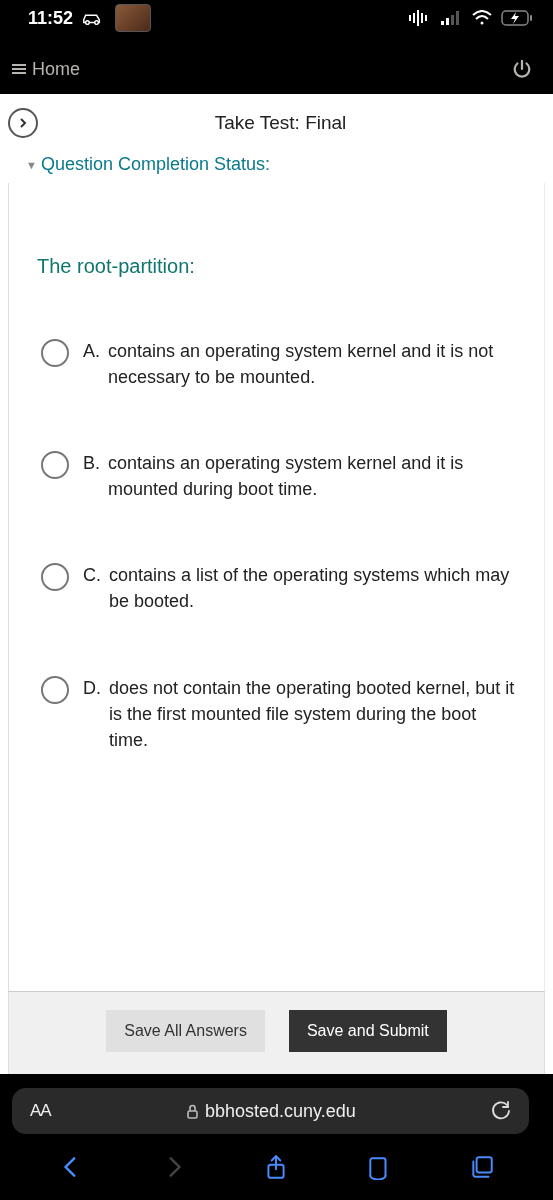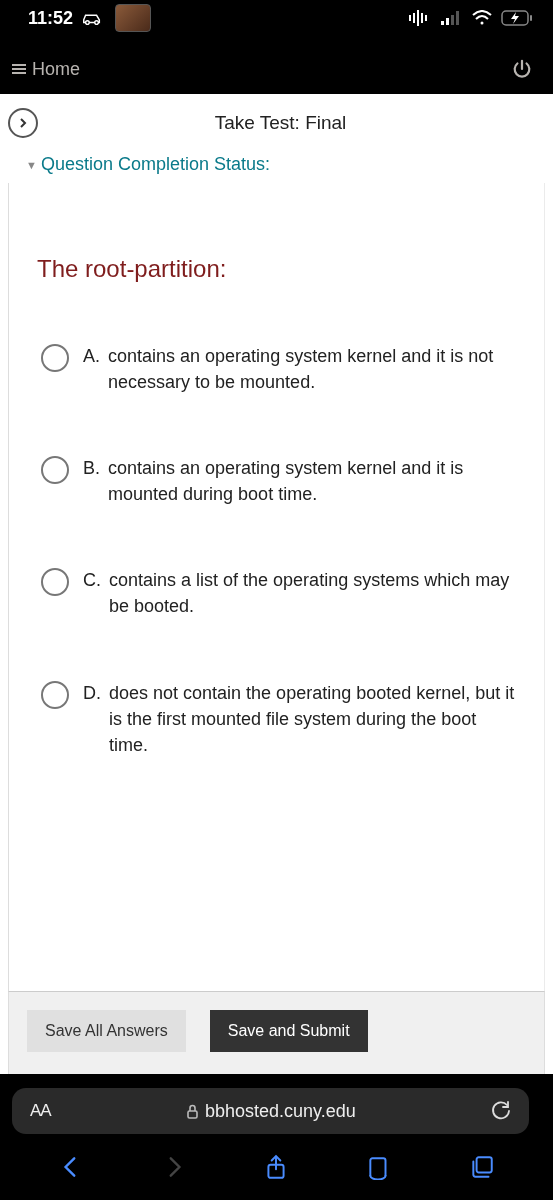--- a/index.html
+++ b/index.html
@@ -13,28 +13,28 @@
     .home-icon { display:inline-flex; flex-direction:column; gap:2px; padding-right:2px;}
     .home-icon span{ display:block; width:14px; height:2px; background:#b8b4b0;}
     .power-icon { width:22px; height:22px; }
     .content { background:#fff; color:#222; margin:0; display:flex; flex-direction:column; height:980px; position:relative; }
     .header-row { display:flex; align-items:center; gap:8px; padding:14px 8px 6px 8px; border-bottom:0; }
     .chev-circle { width:26px; height:26px; border:2px solid #555; border-radius:50%; display:flex; align-items:center; justify-content:center; color:#333; flex-shrink:0; }
     .title { flex:1; text-align:center; font-size:19px; color:#222; font-weight:400; padding-right:30px;}
     .status-bar-qc { padding:10px 14px 8px 26px; color:#0a7a8a; font-size:18px; display:flex; align-items:center; gap:4px; font-weight:500;}
     .status-bar-qc .chev { color:#888; font-size:11px;}
     .question-body { padding:24px 24px 0 24px; margin:0 8px; flex:1; border-left:1px solid #ddd; border-right:1px solid rgba(0,0,0,0.08); }
-    .question-text { font-size:24px; color:#7f1d1d; margin:48px 0 60px 4px; }
+    .question-text { font-size:20px; color:#0f766e; margin:48px 0 60px 4px; }
     .option { display:flex; align-items:flex-start; gap:14px; margin:0 0 60px 8px; }
     .radio { width:24px; height:24px; border:2px solid #777; border-radius:50%; flex-shrink:0; margin-top:1px; }
     .option-text { display:flex; gap:8px; font-size:18px; line-height:1.45; color:#222; }
     .option-letter { flex-shrink:0; }
     .footer-box { background:#f0f0f0; border-top:1px solid #ccc; padding:18px 18px 22px 18px; margin:0 8px; border-left:1px solid #ddd; border-right:1px solid rgba(0,0,0,0.08);}
     .footer-hint { font-style:italic; color:#666; font-size:14px; line-height:1.5; margin-bottom:22px;}
-    .footer-buttons { display:flex; justify-content:flex-start; gap:24px; }
+    .footer-buttons { display:flex; justify-content:center; gap:24px; }
     .btn { font-size:16px; padding:12px 18px; border:none; cursor:pointer; font-family:inherit;}
     .btn-light { background:#e0e0e0; color:#333; }
     .btn-dark { background:#333; color:#fff; }
     .addr-bar { margin:14px 24px 0 12px; background:#2a2a2a; border-radius:14px; height:46px; display:flex; align-items:center; padding:0 18px; color:#ddd; font-size:18px; gap:0;}
     .addr-bar .aa { font-size:17px; letter-spacing:-1px; color:#eee; }
     .addr-bar .url { flex:1; text-align:center; display:flex; align-items:center; justify-content:center; gap:6px; color:#eee;}
     .bottom-nav { display:flex; justify-content:space-around; align-items:center; padding:20px 20px 10px 20px; }
     .bottom-nav svg { width:26px; height:26px; }
   </style>
 </head>

